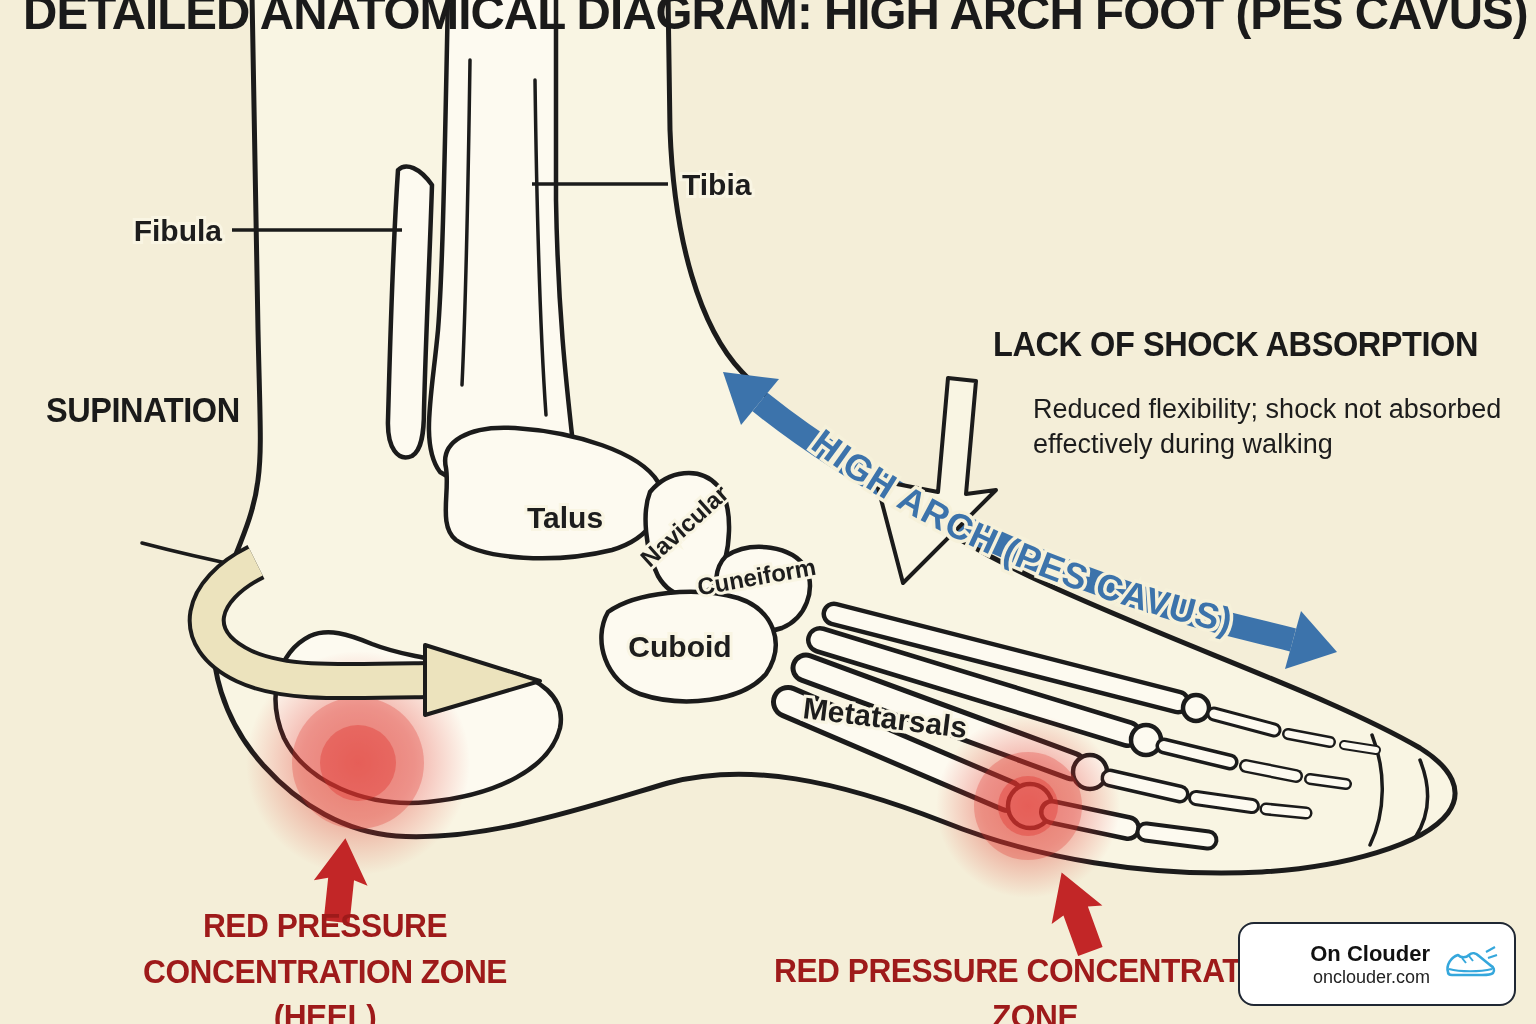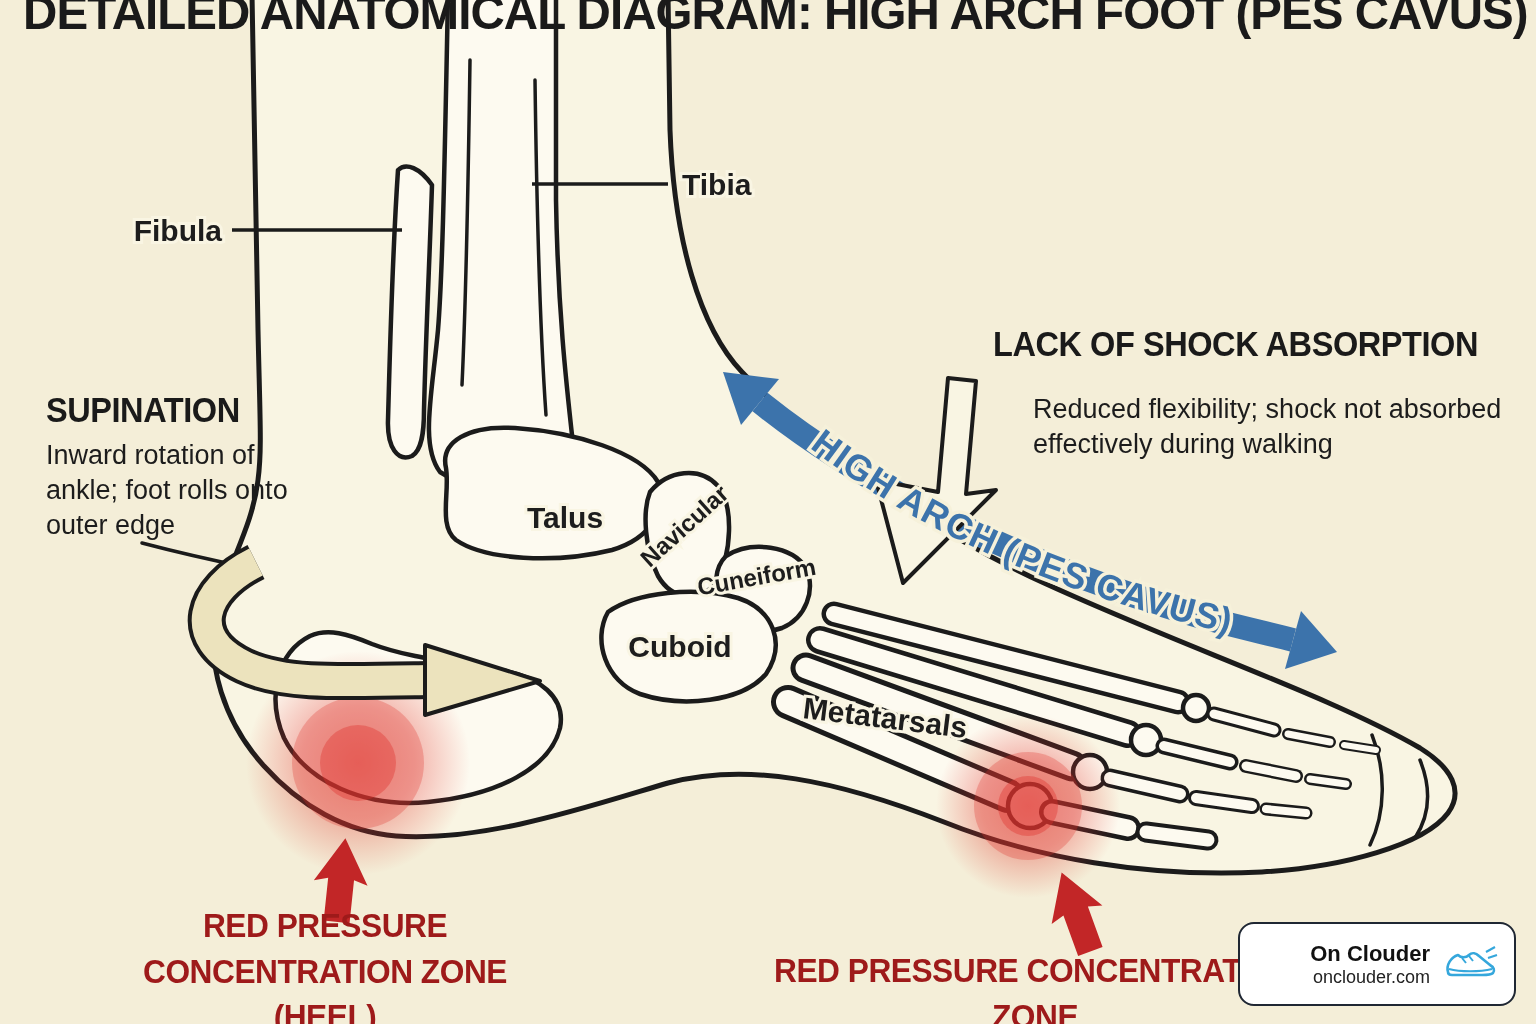--- a/index.html
+++ b/index.html
@@ -174,21 +174,20 @@
     <text class="bone-label bone-label-sm" transform="translate(690,532) rotate(-42)" text-anchor="middle">Navicular</text>
     <text class="bone-label bone-label-sm" transform="translate(758,585) rotate(-10)" text-anchor="middle">Cuneiform</text>
     <text class="bone-label" x="680" y="657" text-anchor="middle">Cuboid</text>
     <text class="bone-label" transform="translate(884,728) rotate(7)" text-anchor="middle">Metatarsals</text>
   </svg>
 
   <div class="title">DETAILED ANATOMICAL DIAGRAM: HIGH ARCH FOOT (PES CAVUS)</div>
 
   <div class="ann-block sup-block">
     <div class="ann-heading">SUPINATION</div>
-    <div class="ann-body">Inward rotation of ankle; foot rolls onto outer edge</div>
   </div>
 
   <div class="ann-block shock-block">
     <div class="ann-heading">LACK OF SHOCK ABSORPTION</div>
     <div class="ann-body">Reduced flexibility; shock not absorbed effectively during walking</div>
   </div>
 
   <div class="zone-label heel-label">
     <div>RED PRESSURE</div>
     <div>CONCENTRATION ZONE</div>

